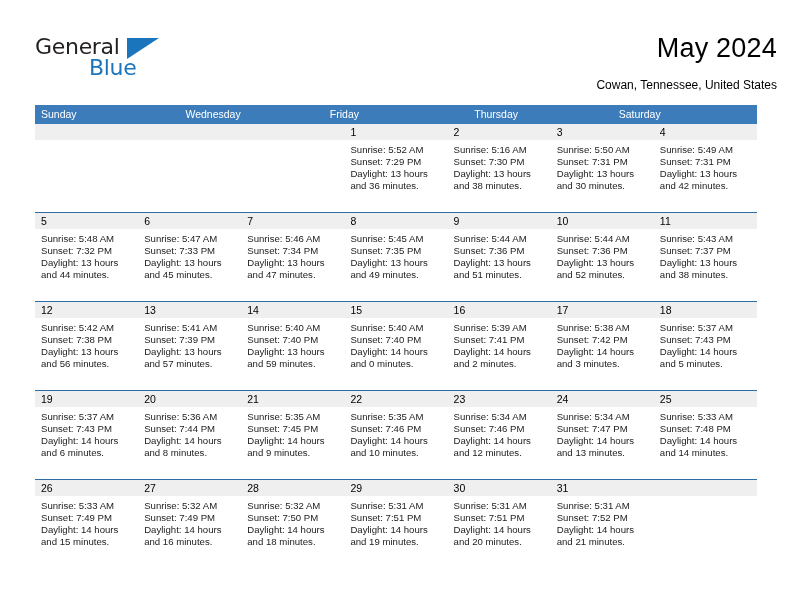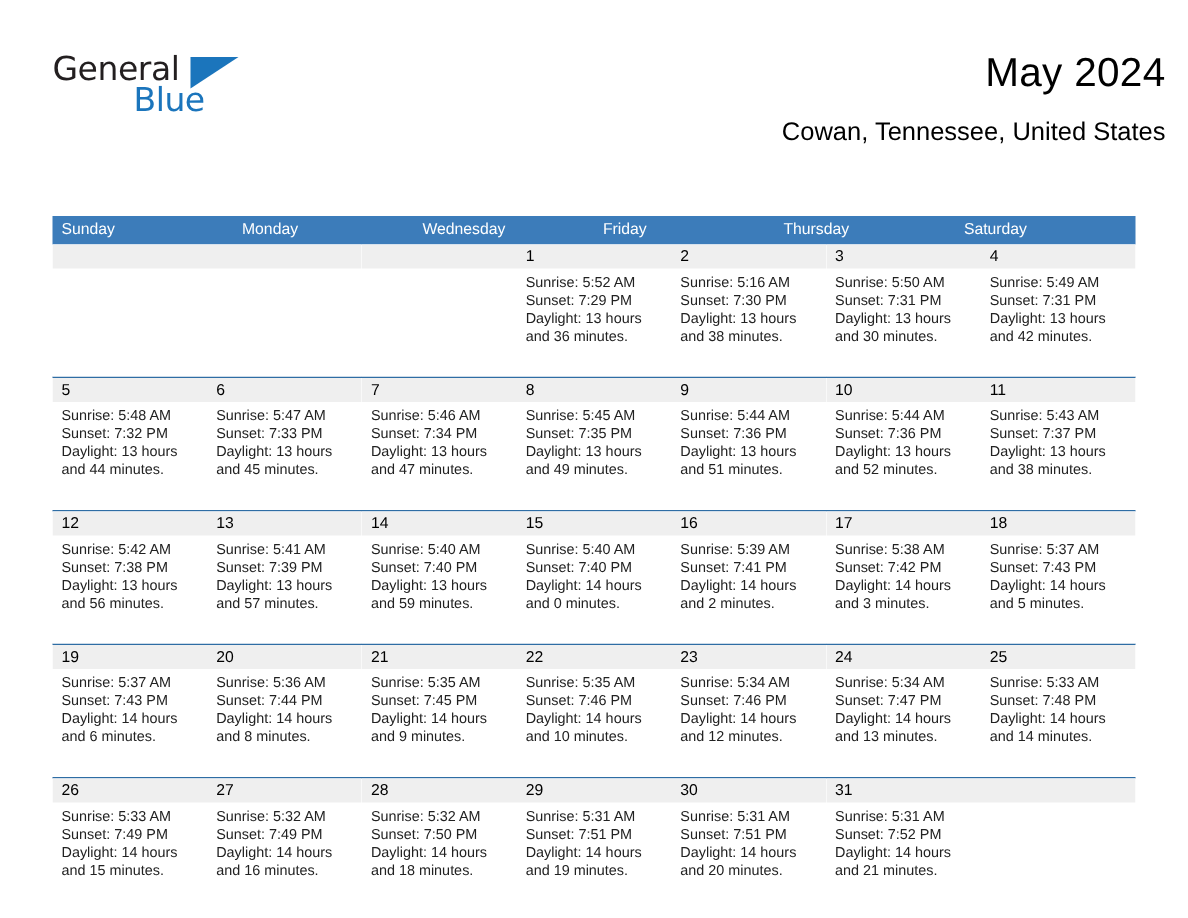--- a/index.html
+++ b/index.html
@@ -78,41 +78,40 @@
     color: #000000;
     text-align: right;
     white-space: nowrap;
     letter-spacing: 0.2px;
   }
 
   .subtitle {
     position: absolute;
     right: 35px;
     top: 78px;
-    font-size: 17px;
+    font-size: 12px;
     font-weight: 400;
     color: #000000;
     text-align: right;
     white-space: nowrap;
   }
 
   
   .calendar {
     position: absolute;
     left: 35px;
     top: 105px;
     width: 722px;
   }
 
   .weekday-header {
     display: flex;
     width: 100%;
     background: #3c7cba;
     height: 19px;
-    margin-top: 39px;
   }
   .weekday-cell {
     flex: 1 1 0;
     font-size: 10.5px;
     color: #ffffff;
     line-height: 19px;
     padding-left: 6px;
     box-sizing: border-box;
     white-space: nowrap;
     overflow: hidden;
@@ -173,21 +172,20 @@
       <span class="logo-blue">Blue</span>
     </div>
 
     <div class="title">May 2024</div>
     <div class="subtitle">Cowan, Tennessee, United States</div>
   </div>
 
   <div class="calendar">
     <div class="weekday-header" id="weekday-header">
         <div class="weekday-cell">Sunday</div>
-        <div class="weekday-cell">Monday</div>
         <div class="weekday-cell">Wednesday</div>
         <div class="weekday-cell">Friday</div>
         <div class="weekday-cell">Thursday</div>
         <div class="weekday-cell">Saturday</div>
       </div>
     <div id="weeks-container">
         <div class="week-row first">
           <div class="day-cell empty">
             <div class="day-number-band"></div>
             <div class="day-details"></div>

